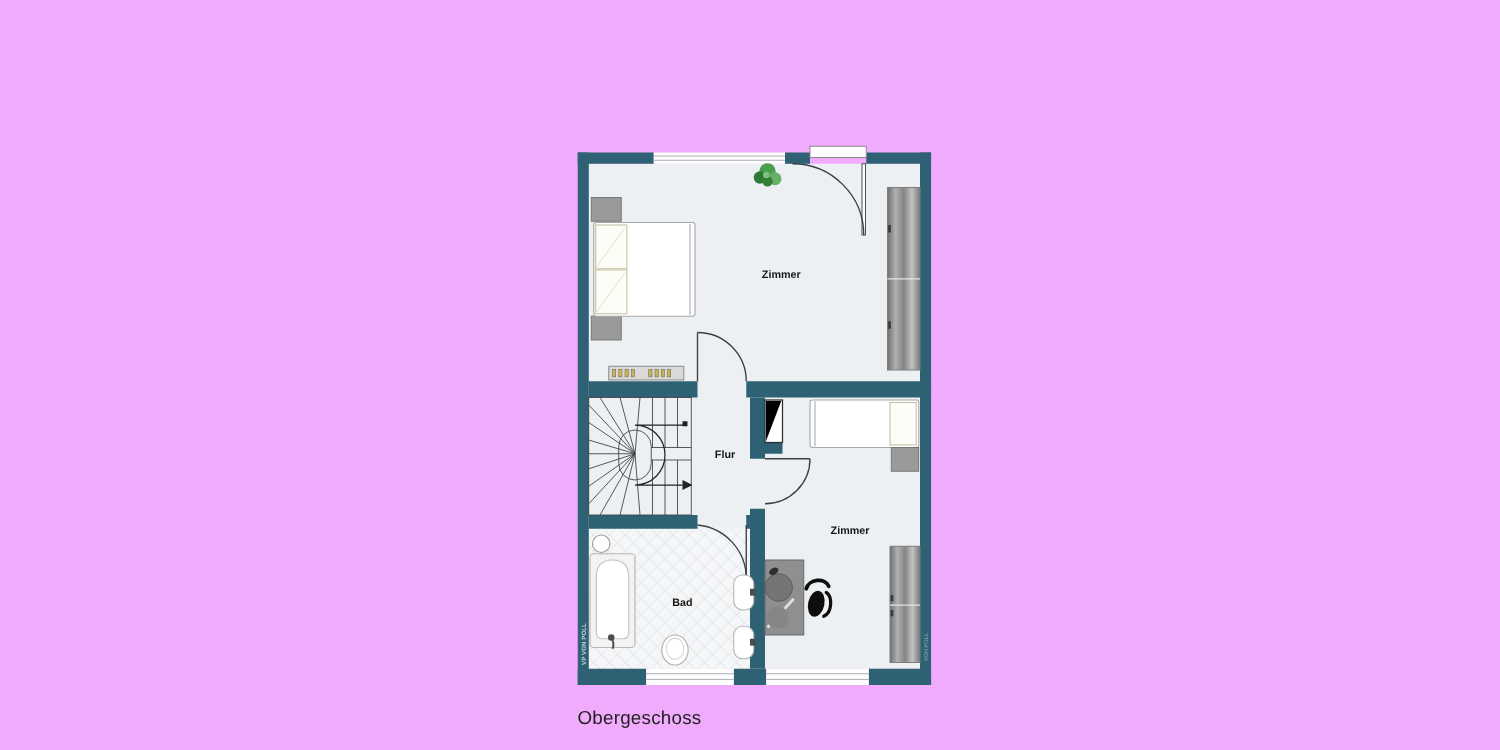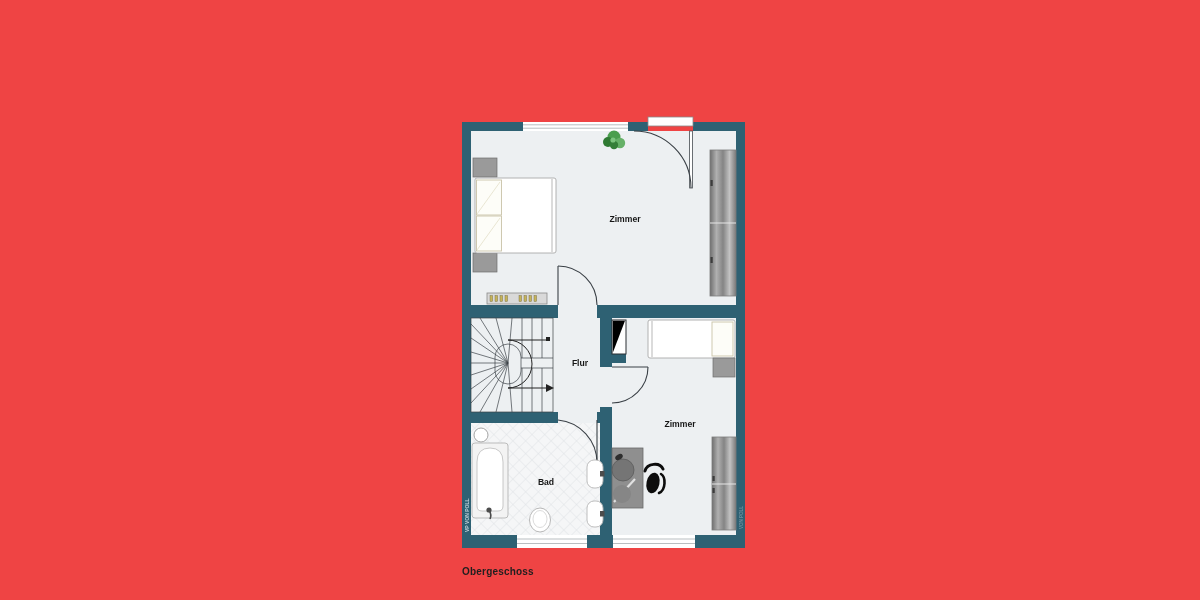--- a/index.html
+++ b/index.html
@@ -1,19 +1,19 @@
 <!DOCTYPE html>
 <html><head>
 <meta charset="utf-8">
 <style>
   html,body{margin:0;padding:0;background:#fff;}
-  .page{position:relative;width:1200px;height:600px;background:#ef4444;overflow:hidden;
+  .page{position:relative;width:1200px;height:600px;background:#f0abfc;overflow:hidden;
         font-family:"Liberation Sans", sans-serif;}
   .plan{position:absolute;left:462px;top:114px;width:283px;height:434px;}
-  .caption{position:absolute;left:462px;top:566px;font-size:10px;font-weight:bold;
+  .caption{position:absolute;left:462px;top:566px;font-size:15px;font-weight:normal;
            color:#1f1f1f;letter-spacing:.2px;}
   svg .wall{fill:#2e6173;}
   svg .floor{fill:#edf0f2;}
   svg .winline{stroke:#a7adb1;stroke-width:.8;}
   svg .doorline{stroke:#3a4046;stroke-width:1.1;fill:none;}
   svg .thin{stroke:#3c4247;stroke-width:.7;fill:none;}
   svg .furn{fill:#9a9a9a;stroke:#6e6e6e;stroke-width:.7;}
   svg .white-furn{fill:#ffffff;stroke:#a9a9a9;stroke-width:.9;}
   svg .room-label{font-family:"Liberation Sans",sans-serif;font-size:8.6px;font-weight:bold;
                   fill:#161616;text-anchor:middle;}

